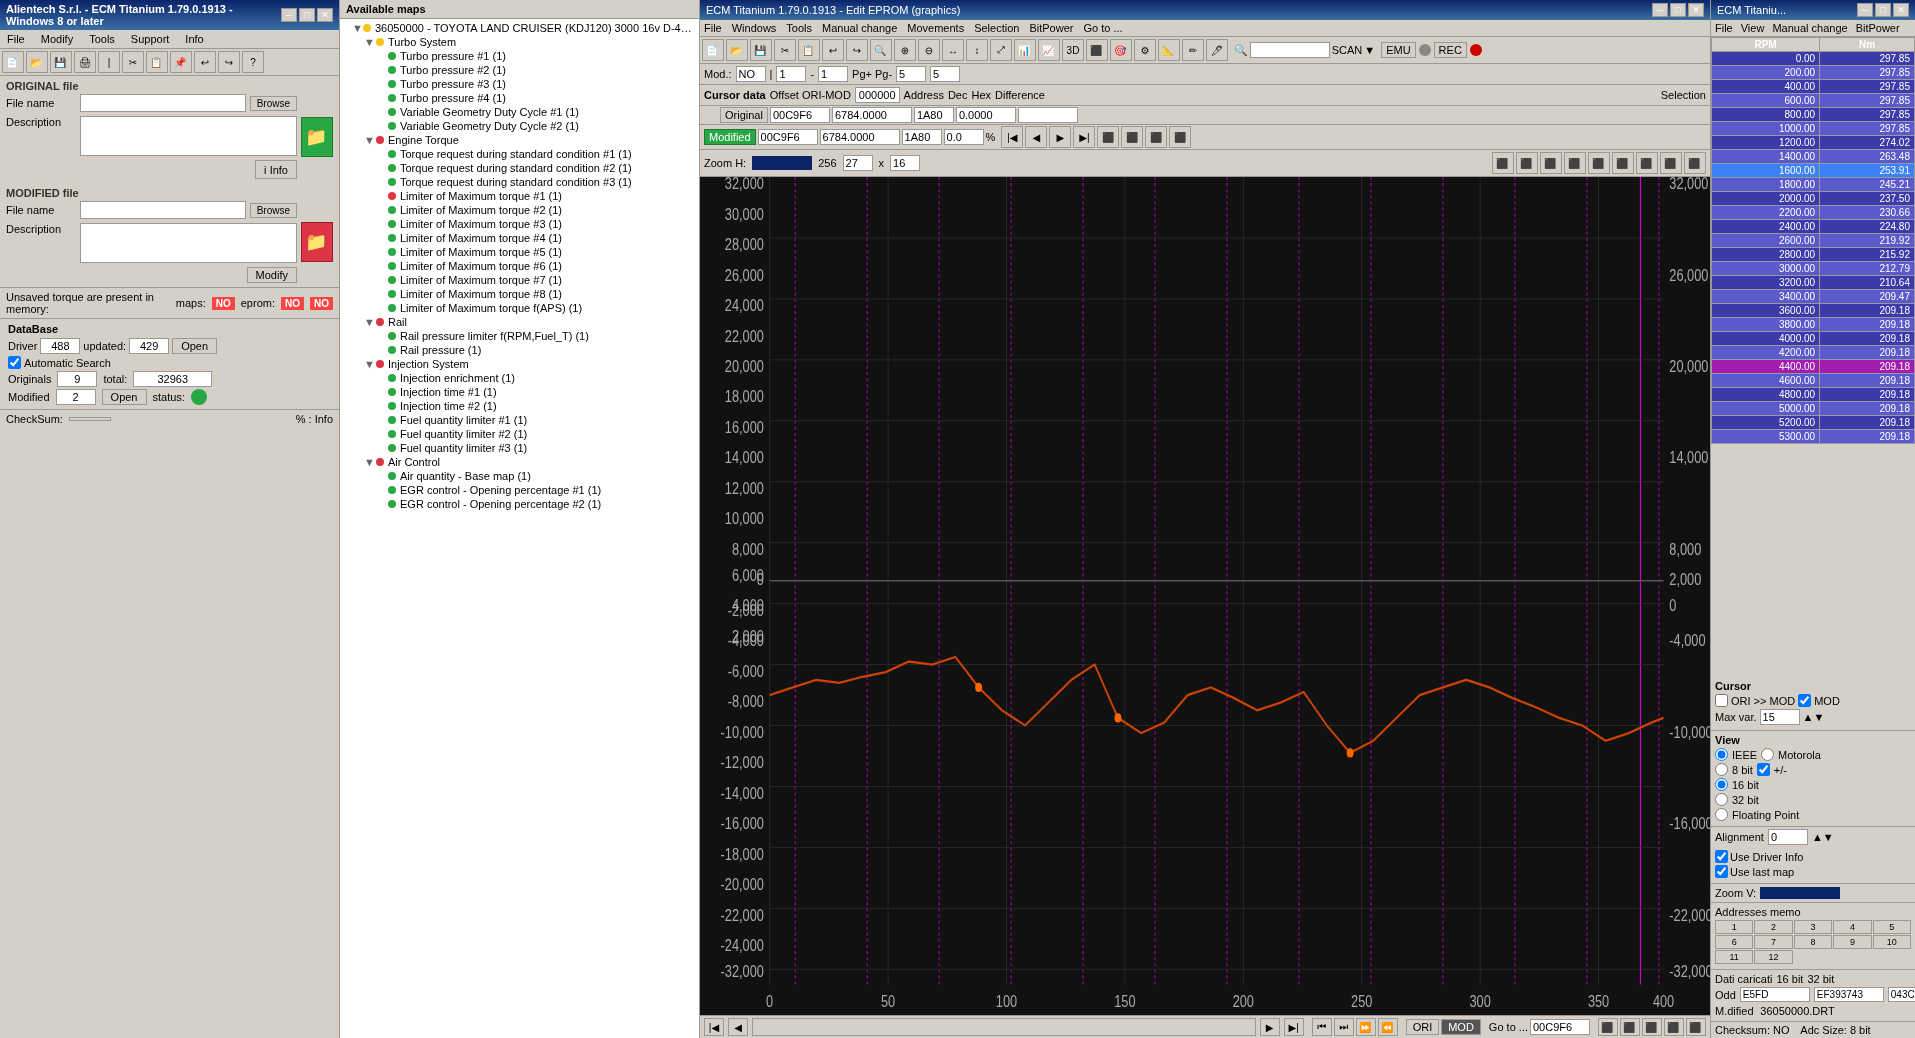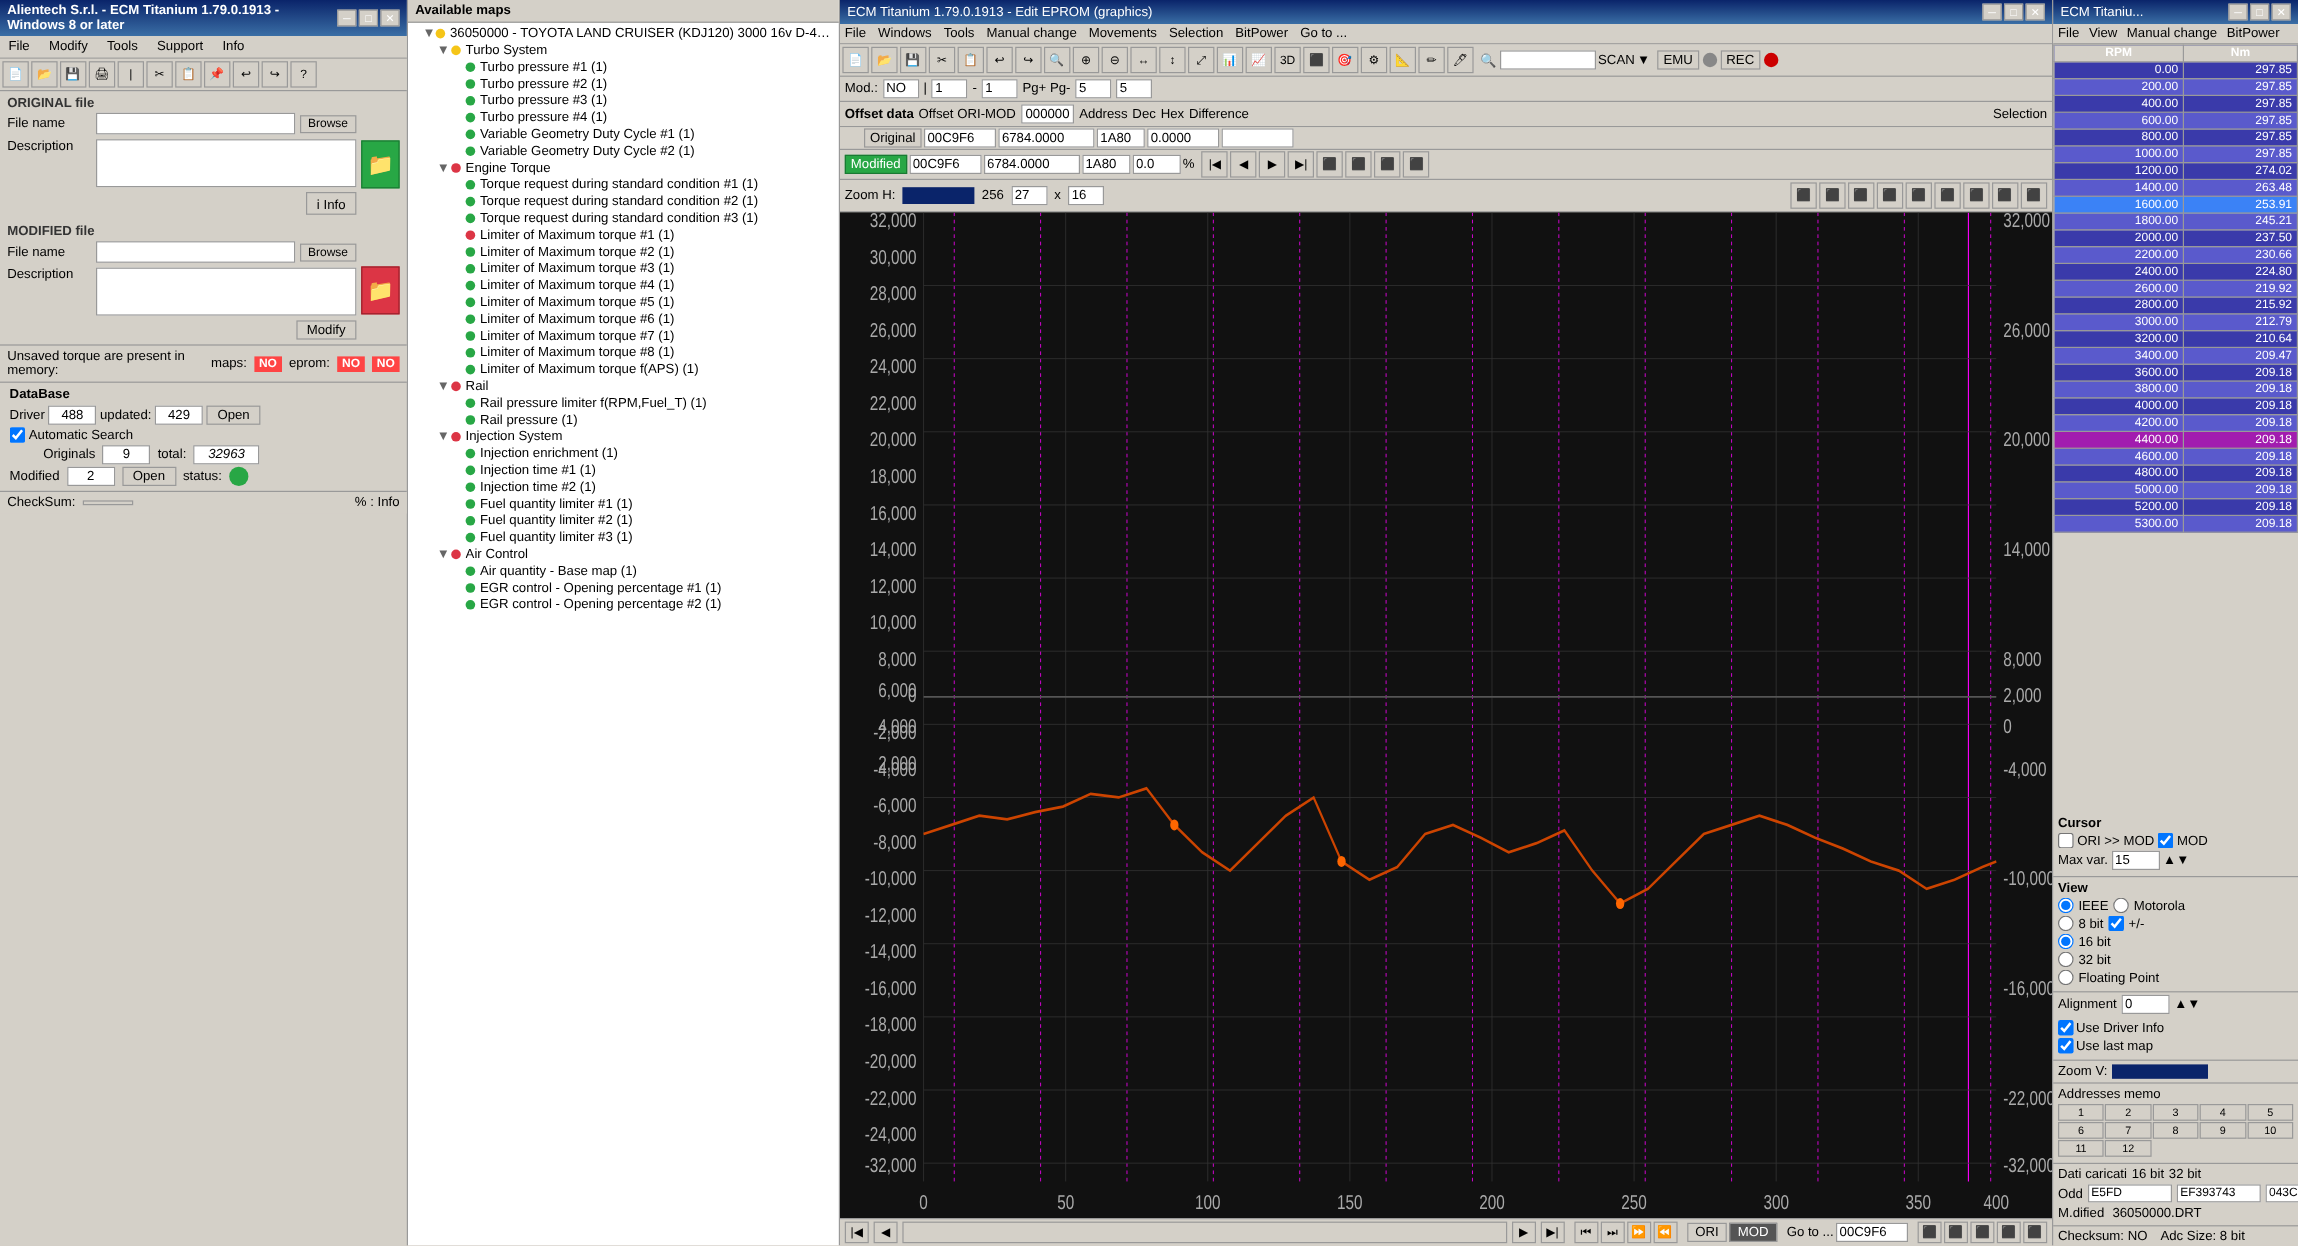--- a/index.html
+++ b/index.html
@@ -278,25 +278,25 @@
         <span class="db-val">488</span>
         <span>updated:</span>
         <span class="db-val">429</span>
         <button class="open-btn">Open</button>
       </div>
     </div>
     <div class="auto-search">
       <input type="checkbox" checked="" style="">
       <span>Automatic Search</span>
     </div>
-    <div style="display:flex; gap:6px; align-items:center; margin-top:2px;margin-left:28px;">
+    <div style="display:flex; gap:6px; align-items:center; margin-top:2px;">
       <span>Originals</span>
       <span class="db-val">9</span>
       <span>total:</span>
-      <span class="db-val" style="width:55px;font-style:italic;">32963</span>
+      <span class="db-val" style="width:79px;">32963</span>
     </div>
     <div style="display:flex; gap:6px; align-items:center; margin-top:2px;">
       <span>Modified</span>
       <span class="db-val">2</span>
       <button class="open-btn">Open</button>
       <span>status:</span>
       <span class="status-green"></span>
     </div>
   </div>
 
@@ -550,21 +550,21 @@
     <span>|</span>
     <input class="mod-input" type="text" value="1" style="">
     <span>-</span>
     <input class="mod-input" type="text" value="1" style="">
     <span>Pg+ Pg-</span>
     <input class="plus-input" type="text" value="5" style="">
     <input class="plus-input" type="text" value="5" style="">
   </div>
 
   <div class="loaded-data-bar">
-    <span class="ld-label">Offset data</span>
+    <span class="ld-label">Cursor data</span>
     <span>Offset ORI-MOD</span>
     <span class="ld-cell">000000</span>
     <span>Address</span>
     <span>Dec</span>
     <span>Hex</span>
     <span>Difference</span>
     <span style="margin-left:auto;">Selection</span>
   </div>
   <div style="display:flex; align-items:center; gap:2px; padding:1px 20px; background:#d4d0c8; border-bottom:1px solid #999;">
     <span class="original-label">Original</span>

